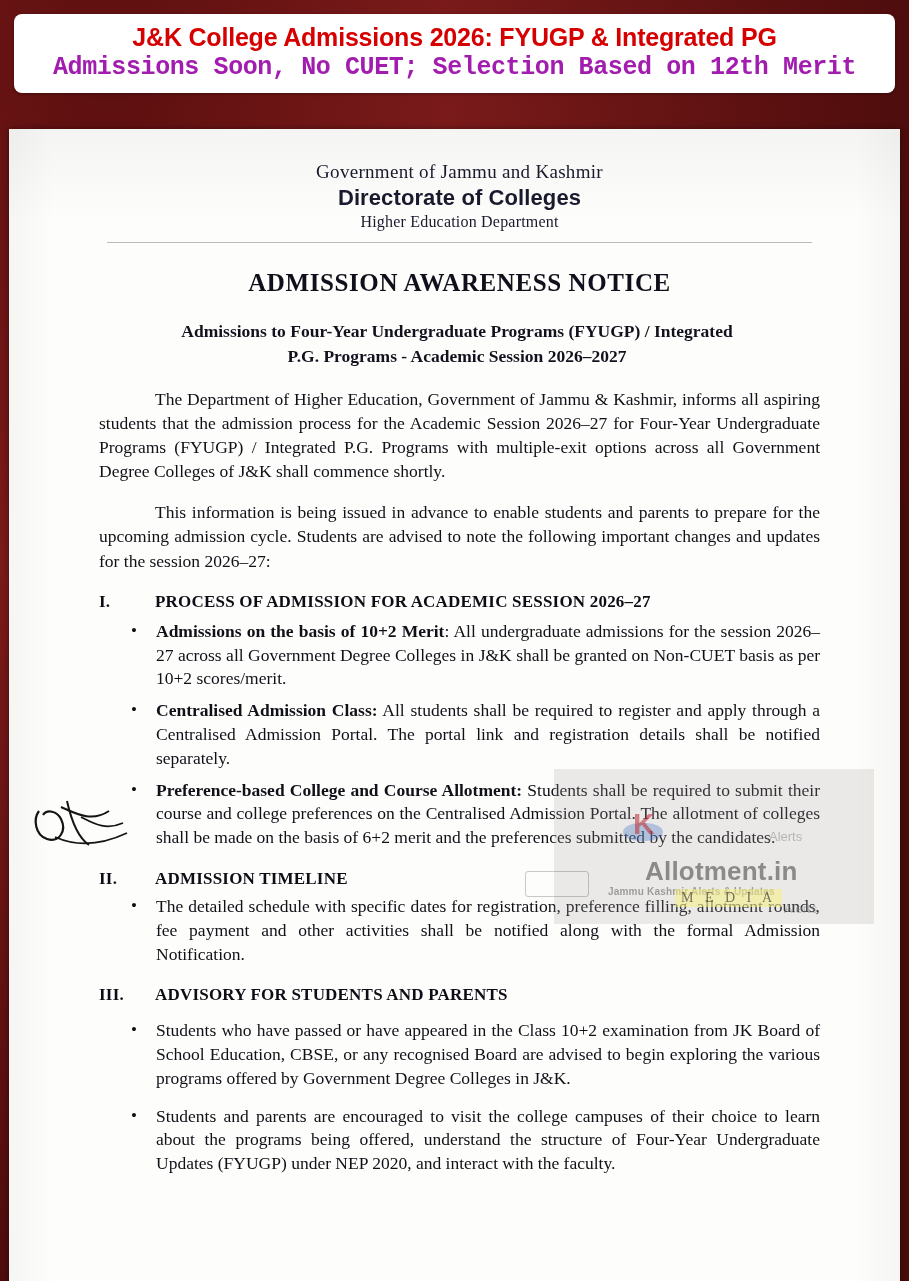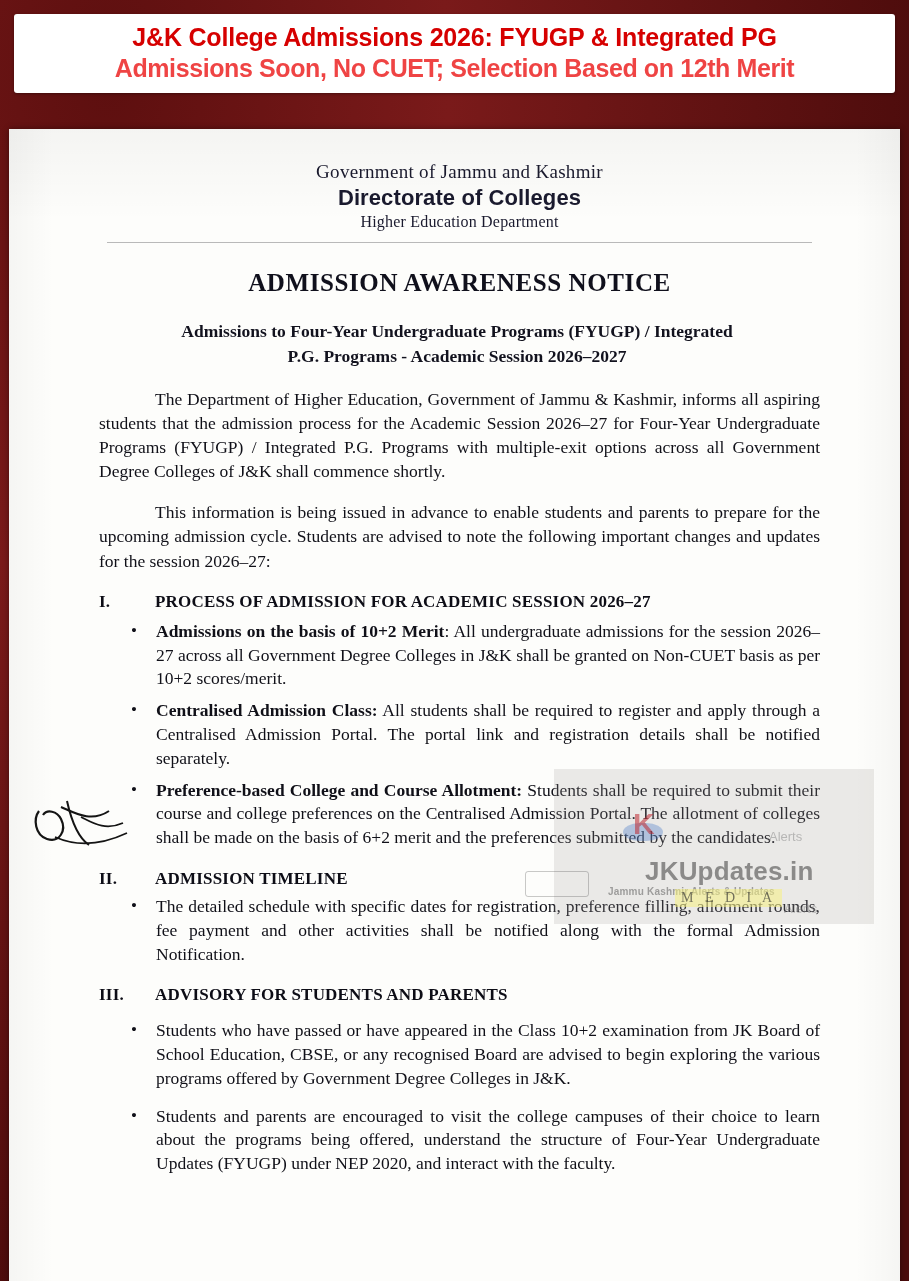--- a/index.html
+++ b/index.html
@@ -20,40 +20,40 @@
     background:
       radial-gradient(ellipse at 12% 6%, #5d0f0f 0%, #7a1a1a 30%, #4a0b0b 75%);
   }
   
   .banner {
     position: absolute;
     top: 14px;
     left: 14px;
     right: 14px;
     background: #ffffff;
-    border-radius: 3px;
+    border-radius: 8px;
     padding: 8px 10px 10px 10px;
     box-sizing: border-box;
     text-align: center;
     box-shadow: 0 1px 3px rgba(0,0,0,.35);
   }
   .banner-line1 {
     font-family: "Liberation Sans", sans-serif;
     font-weight: bold;
     font-size: 25px;
     color: #d60000;
     letter-spacing: -0.2px;
     line-height: 1.22;
     white-space: nowrap;
   }
   .banner-line2 {
-    font-family: Liberation Sans, sans-serif;
+    font-family: Liberation Mono, monospace;
     font-weight: bold;
     font-size: 25px;
-    color: #ef4444;
+    color: #a21caf;
     letter-spacing: -0.4px;
     line-height: 1.22;
     white-space: nowrap;
   }
   
   .sheet {
     position: absolute;
     top: 129px;
     left: 9px;
     width: 891px;
@@ -338,20 +338,20 @@
       <path d="M8 22 C2 30, 4 46, 16 50 C28 54, 36 42, 30 30 C26 22, 16 20, 12 26" fill="none" stroke="#141414" stroke-width="2.2"></path>
       <path d="M30 18 C44 24, 60 34, 78 22" fill="none" stroke="#141414" stroke-width="2"></path>
       <path d="M36 12 C40 30, 46 48, 58 56" fill="none" stroke="#141414" stroke-width="2"></path>
       <path d="M50 28 C62 34, 74 42, 92 34" fill="none" stroke="#141414" stroke-width="1.8"></path>
       <path d="M24 48 C42 56, 66 58, 96 44" fill="none" stroke="#141414" stroke-width="1.6"></path>
     </svg>
 
     <div class="wm-block"></div>
     <div class="wm-kdisc"></div>
     <div class="wm-k">K</div>
-    <div class="wm-jku">JKUpdates.in</div>
+    <div class="wm-jku">Allotment.in</div>
     <div class="wm-jksa">Jammu Kashmir Alerts &amp; Updates</div>
     <div class="wm-badge"></div>
     <div class="wm-media">M E D I A</div>
     <div class="wm-alert">Alerts</div>
     <div class="wm-alert2">Alerts</div>
   </div>
 </div>
 
 </body></html>

